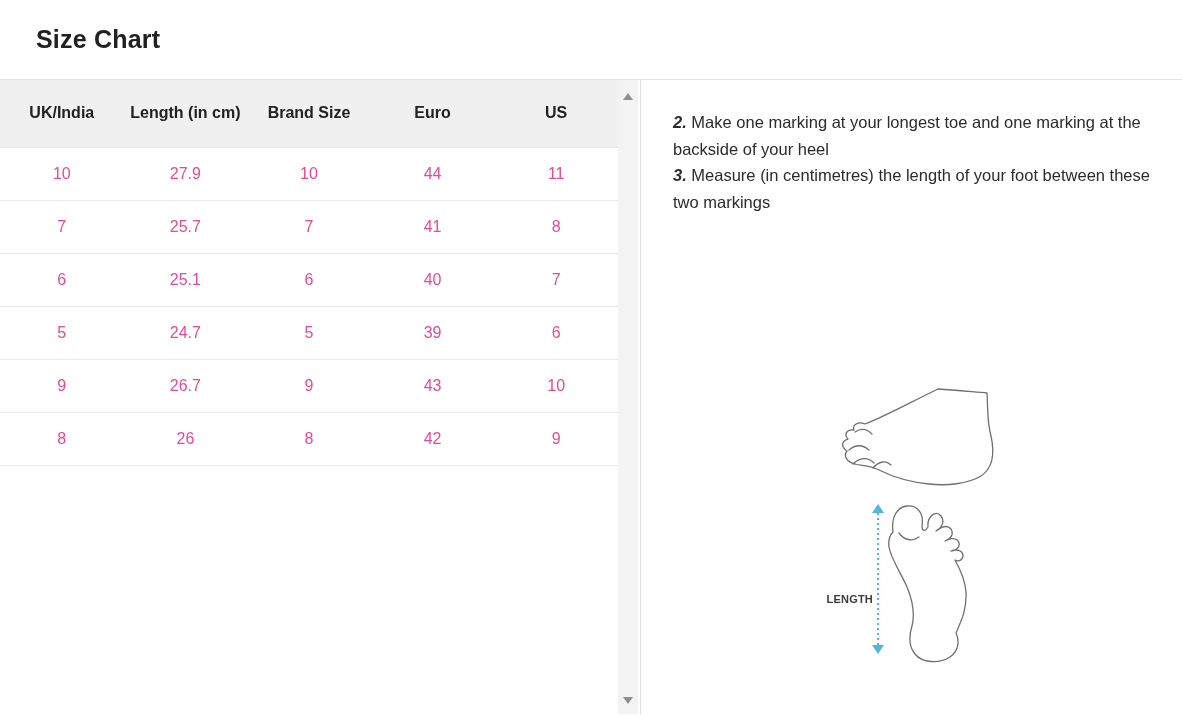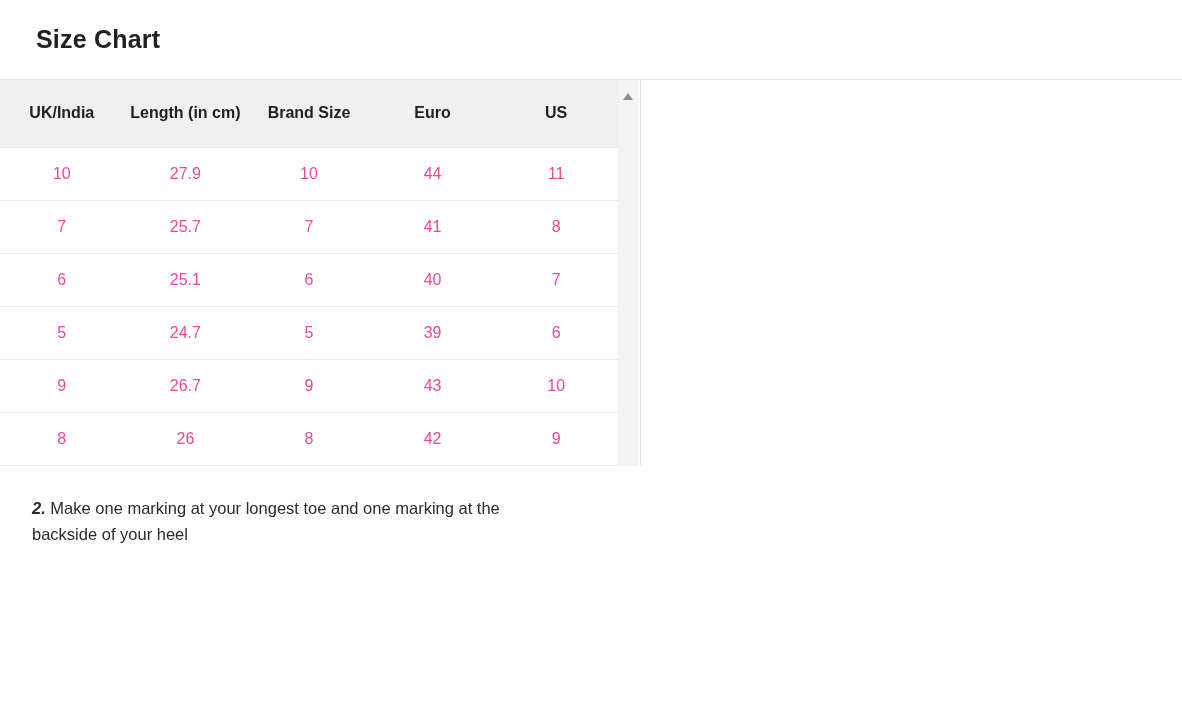--- a/index.html
+++ b/index.html
@@ -4,21 +4,21 @@
 <style>
   * { margin:0; padding:0; box-sizing:border-box; }
   html,body { width:1182px; height:715px; overflow:hidden; background:#fff;
               font-family:"Liberation Sans", sans-serif; color:#212121; }
 
   
   .titlebar { height:80px; border-bottom:1px solid #e2e2e2; display:flex; align-items:center;text-align:right; }
   .page-title { font-size:25px; font-weight:600; color:#212121; margin-left:36px; letter-spacing:0.2px; }
 
   
-  .content { display:flex; height:634px;flex-direction:column; }
+  .content { display:flex; height:634px; }
   .left-panel { width:641px; position:relative; border-right:1px solid #e0e0e0; background:#fff; }
   .right-panel { flex:1; position:relative; background:#fff; }
 
   
   table.size-table { width:618px; border-collapse:collapse; table-layout:fixed; }
   table.size-table th {
     height:67px; background:#f0f0f0; font-size:16px; font-weight:600;
     color:#212121; text-align:center; border-bottom:1px solid #e6e6e6;
   }
   table.size-table td {
@@ -172,17 +172,18 @@
         <path class="arrow-head" d="M 237,424 L 231,433 L 243,433 Z" stroke="none" fill="#4fb8da"></path>
         <path class="arrow-head" d="M 237,574 L 231,565 L 243,565 Z" stroke="none" fill="#4fb8da"></path>
       </g>
     </svg>
 
     <div class="length-label">LENGTH</div>
 
     <div class="instructions">
       <div id="steps">
           <div class="step"><span class="num">2.</span><span> Make one marking at your longest toe and one marking at the backside of your heel</span></div>
+          <div class="step"><span class="num">3.</span><span> Measure (in centimetres) the length of your foot between these two markings</span></div>
         </div>
     </div>
 
   </div>
 </div>
 
 </body></html>

